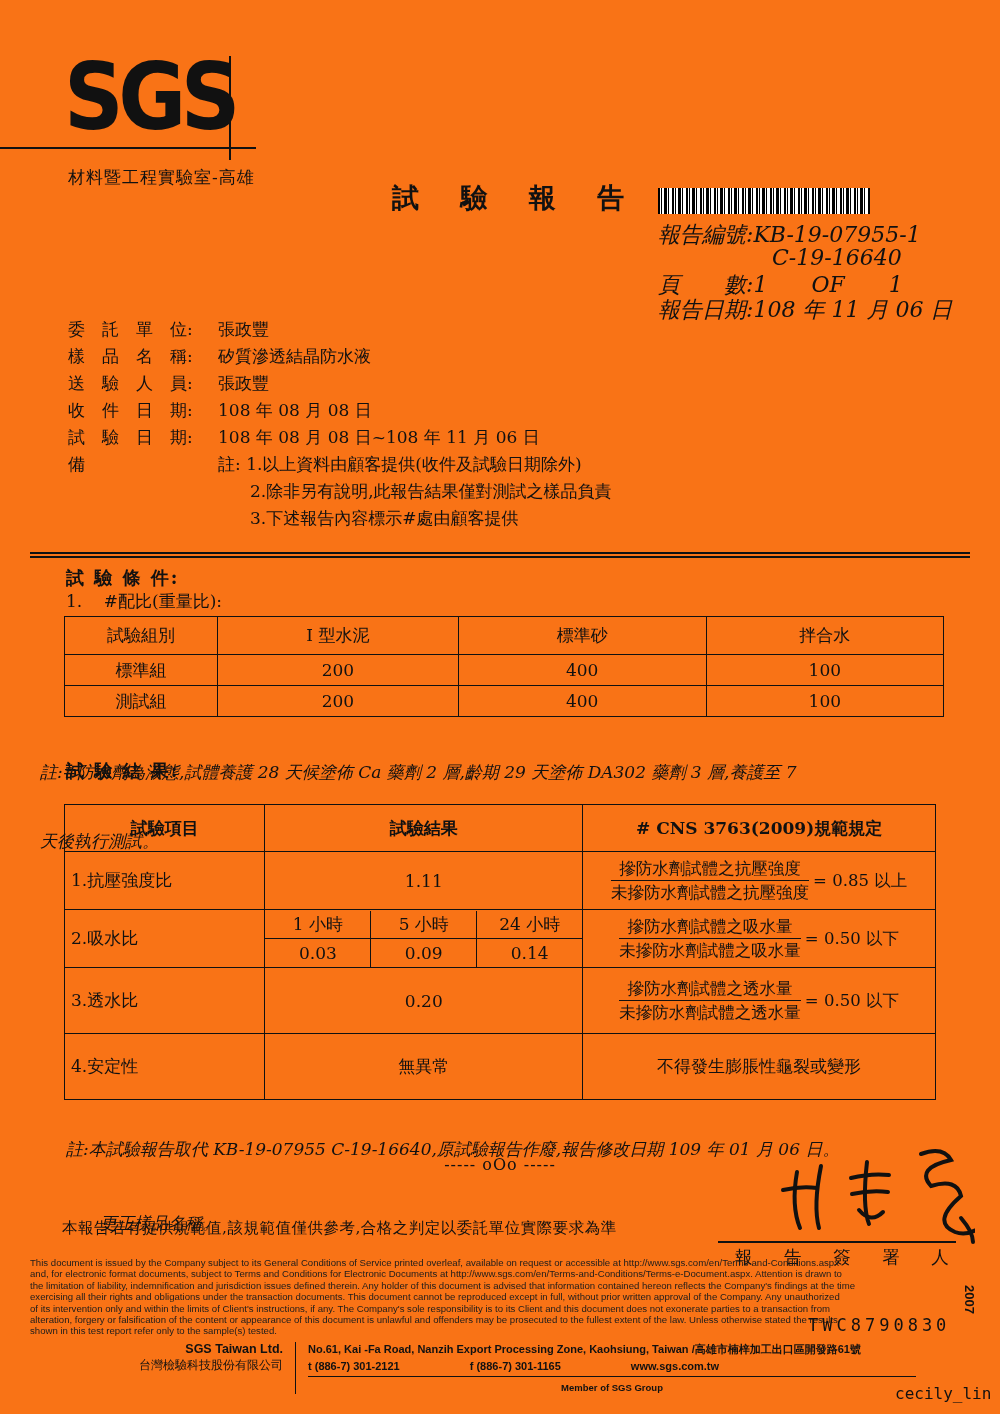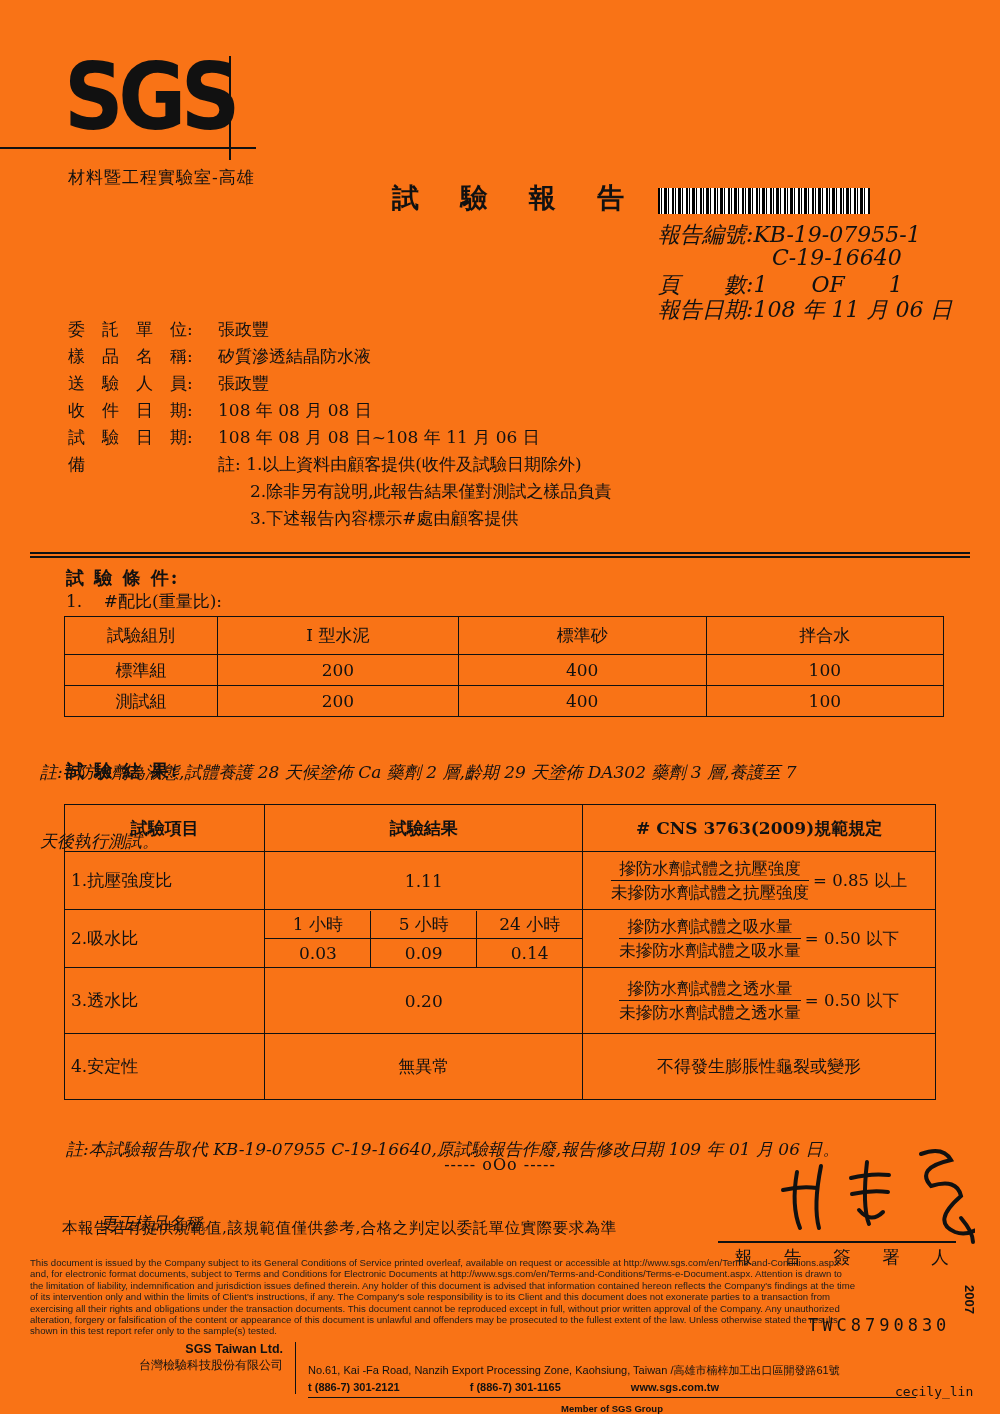--- a/index.html
+++ b/index.html
@@ -77,25 +77,25 @@
   .year-rot { left:955px; top:1292px; font-family:"Liberation Sans",sans-serif;
     font-size:13px; font-weight:bold; transform:rotate(90deg); transform-origin:center; }
 
   .footer { left:95px; top:1342px; width:830px; display:flex;
     font-family:"Liberation Sans","DejaVu Sans",sans-serif; }
   .f-left { width:200px; text-align:right; padding-right:12px; }
   .f-left .en { font-weight:bold; font-size:12.5px; }
   .f-left .zh { font-size:12px; font-family:"DejaVu Serif",serif; margin-top:1px; }
   .f-div { border-left:1.3px solid #111; height:52px; }
   .f-right { padding-left:12px; width:620px; font-size:11px; }
-  .f-right .addr { font-weight:normal; white-space:pre;margin-top:21px; }
+  .f-right .addr { font-weight:bold; white-space:pre; }
   .f-right .tels { display:flex; gap:70px; font-weight:bold; margin-top:3px;
     border-bottom:1.5px solid #111; padding-bottom:4px; }
   .member { text-align:center; font-size:9.5px; font-weight:bold; margin-top:5px; }
-  .cecily { left:895px; top:1384px; font-family:"DejaVu Sans Mono","Liberation Mono",monospace; font-size:13px; }
+  .cecily { left:895px; top:1384px; font-family:"DejaVu Sans Mono","Liberation Mono",monospace; font-size:16px; }
 </style>
 </head>
 <body>
 
 <div id="doc">
 
   <div class="abs" style="left:64px; top:52px;">
     <div class="logo-text">SGS</div>
   </div>
   <div class="abs logo-hline"></div>
@@ -278,22 +278,22 @@
   </svg>
   <div class="abs sig-line"></div>
   <div class="abs sig-label">報 告 簽 署 人</div>
 
   <div class="abs spec-note">本報告若有提供規範值,該規範值僅供參考,合格之判定以委託單位實際要求為準</div>
 
   <div class="abs disclaimer">
     <div>This document is issued by the Company subject to its General Conditions of Service printed overleaf, available on request or accessible at http://www.sgs.com/en/Terms-and-Conditions.aspx</div>
     <div>and, for electronic format documents, subject to Terms and Conditions for Electronic Documents at http://www.sgs.com/en/Terms-and-Conditions/Terms-e-Document.aspx. Attention is drawn to</div>
     <div>the limitation of liability, indemnification and jurisdiction issues defined therein. Any holder of this document is advised that information contained hereon reflects the Company's findings at the time</div>
+    <div>exercising all their rights and obligations under the transaction documents. This document cannot be reproduced except in full, without prior written approval of the Company. Any unauthorized</div>
     <div>of its intervention only and within the limits of Client's instructions, if any. The Company's sole responsibility is to its Client and this document does not exonerate parties to a transaction from</div>
-    <div>exercising all their rights and obligations under the transaction documents. This document cannot be reproduced except in full, without prior written approval of the Company. Any unauthorized</div>
     <div>alteration, forgery or falsification of the content or appearance of this document is unlawful and offenders may be prosecuted to the fullest extent of the law. Unless otherwise stated the results</div>
     <div>shown in this test report refer only to the sample(s) tested.</div>
   </div>
 
   <div class="abs twc">TWC8790830</div>
   <div class="abs year-rot">2007</div>
 
   <div class="abs footer">
     <div class="f-left">
       <div class="en">SGS Taiwan Ltd.</div>

